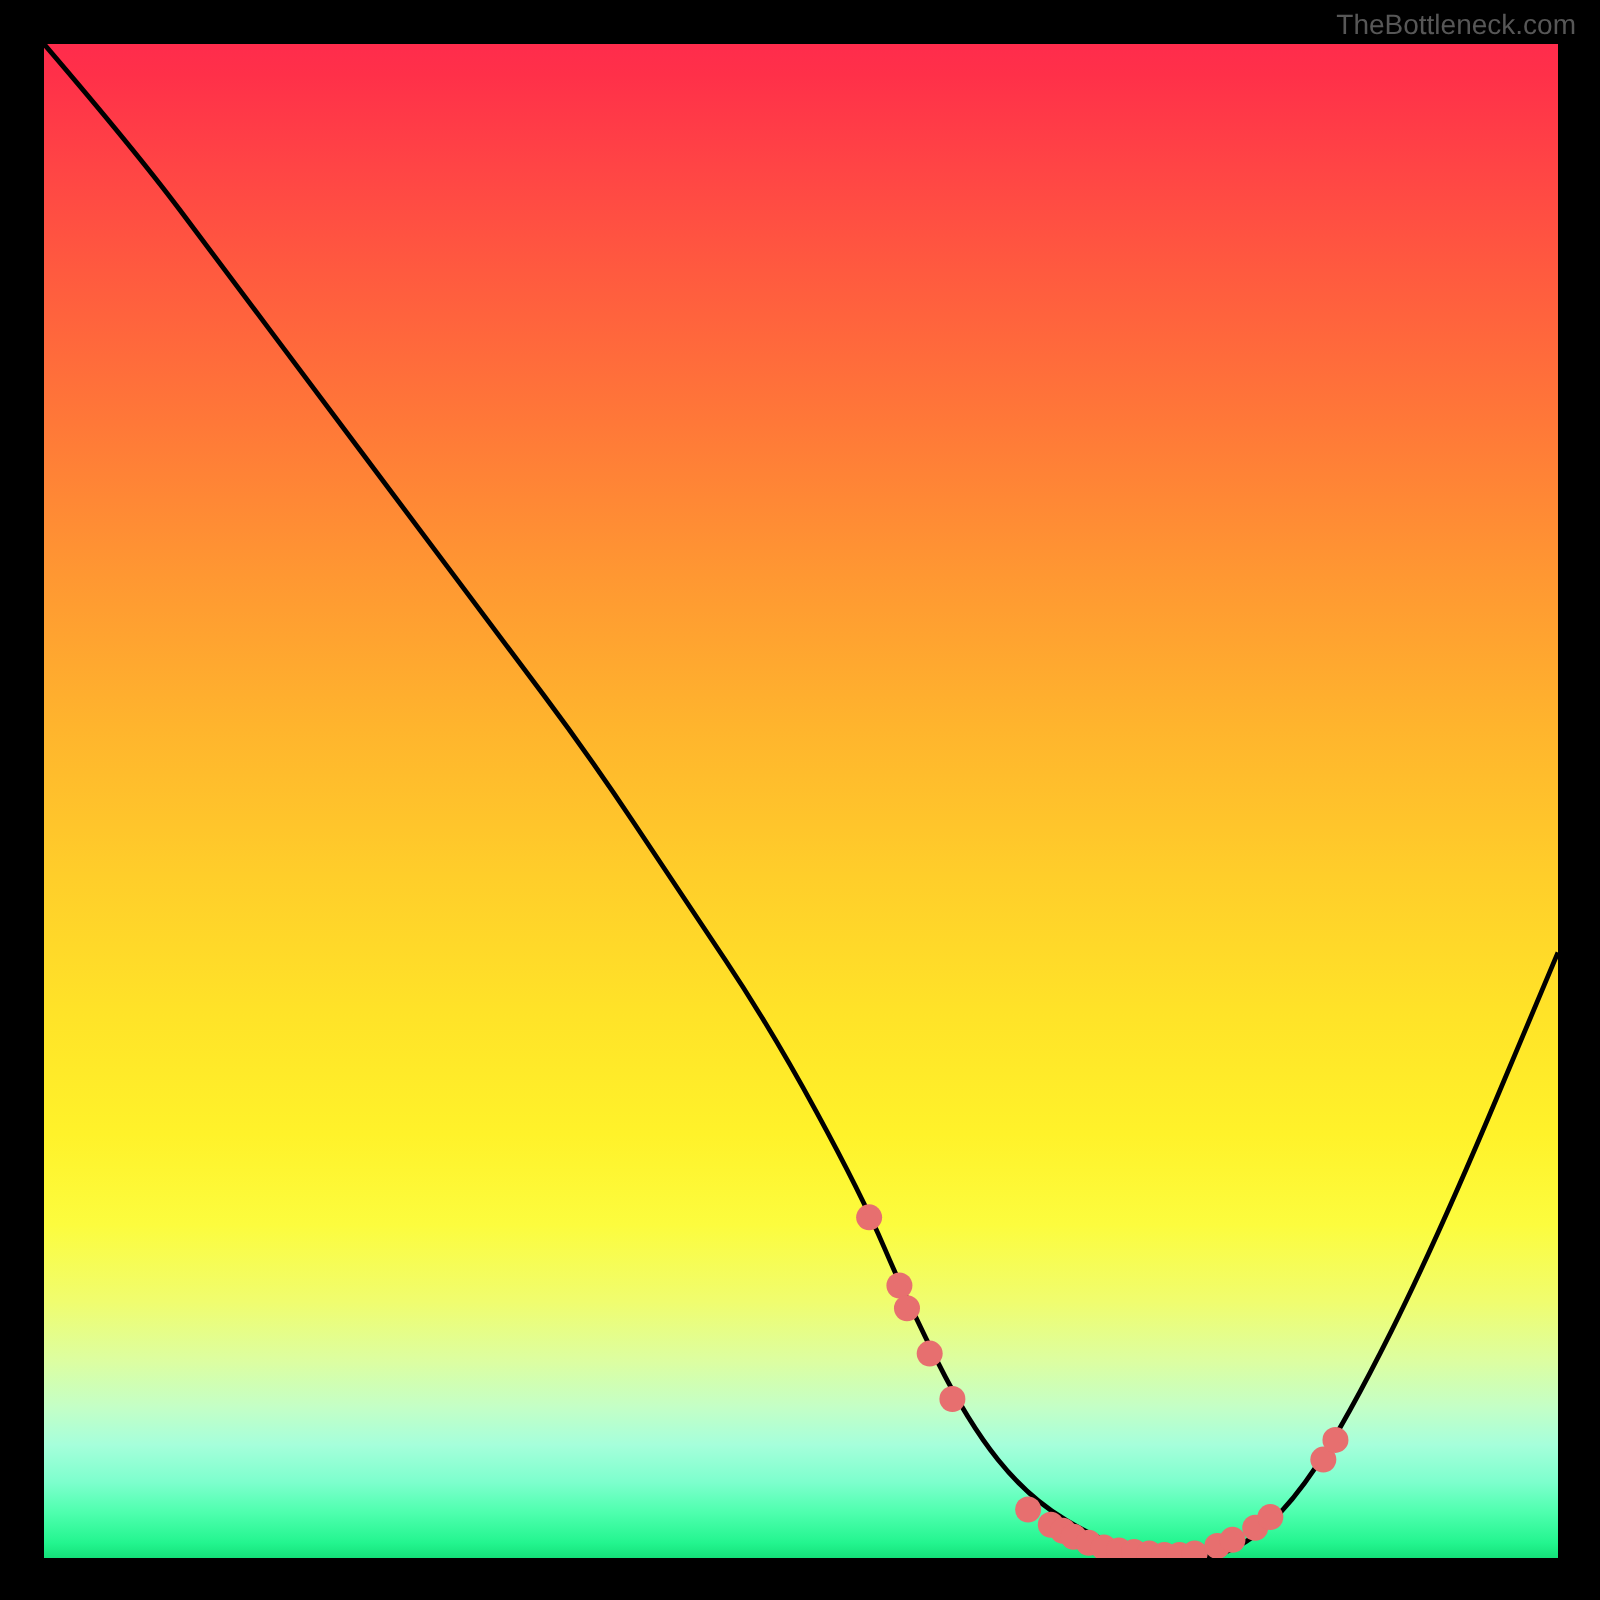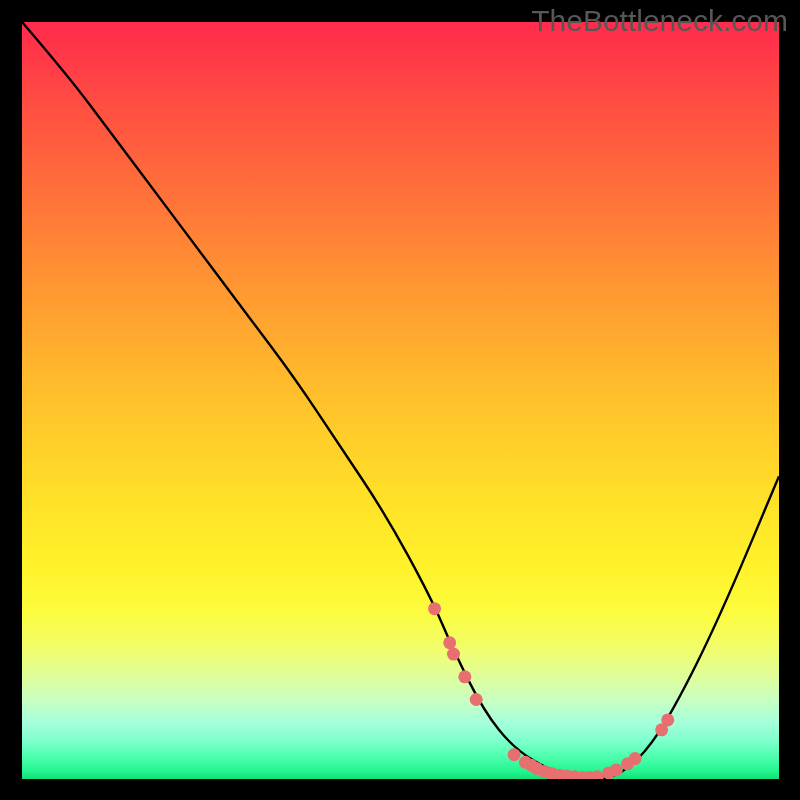--- a/index.html
+++ b/index.html
@@ -8,21 +8,21 @@
     height: 800px;
     background: #000;
     position: relative;
     font-family: Arial, sans-serif;
   }
   .watermark {
     position: absolute;
     top: 4px;
     right: 12px;
     color: #575757;
-    font-size: 30px;
+    font-size: 14px;
     font-weight: 500;
     z-index: 10;
   }
   .plot-area {
     position: absolute;
     left: 22px;
     top: 22px;
     width: 757px;
     height: 757px;
     overflow: hidden;

